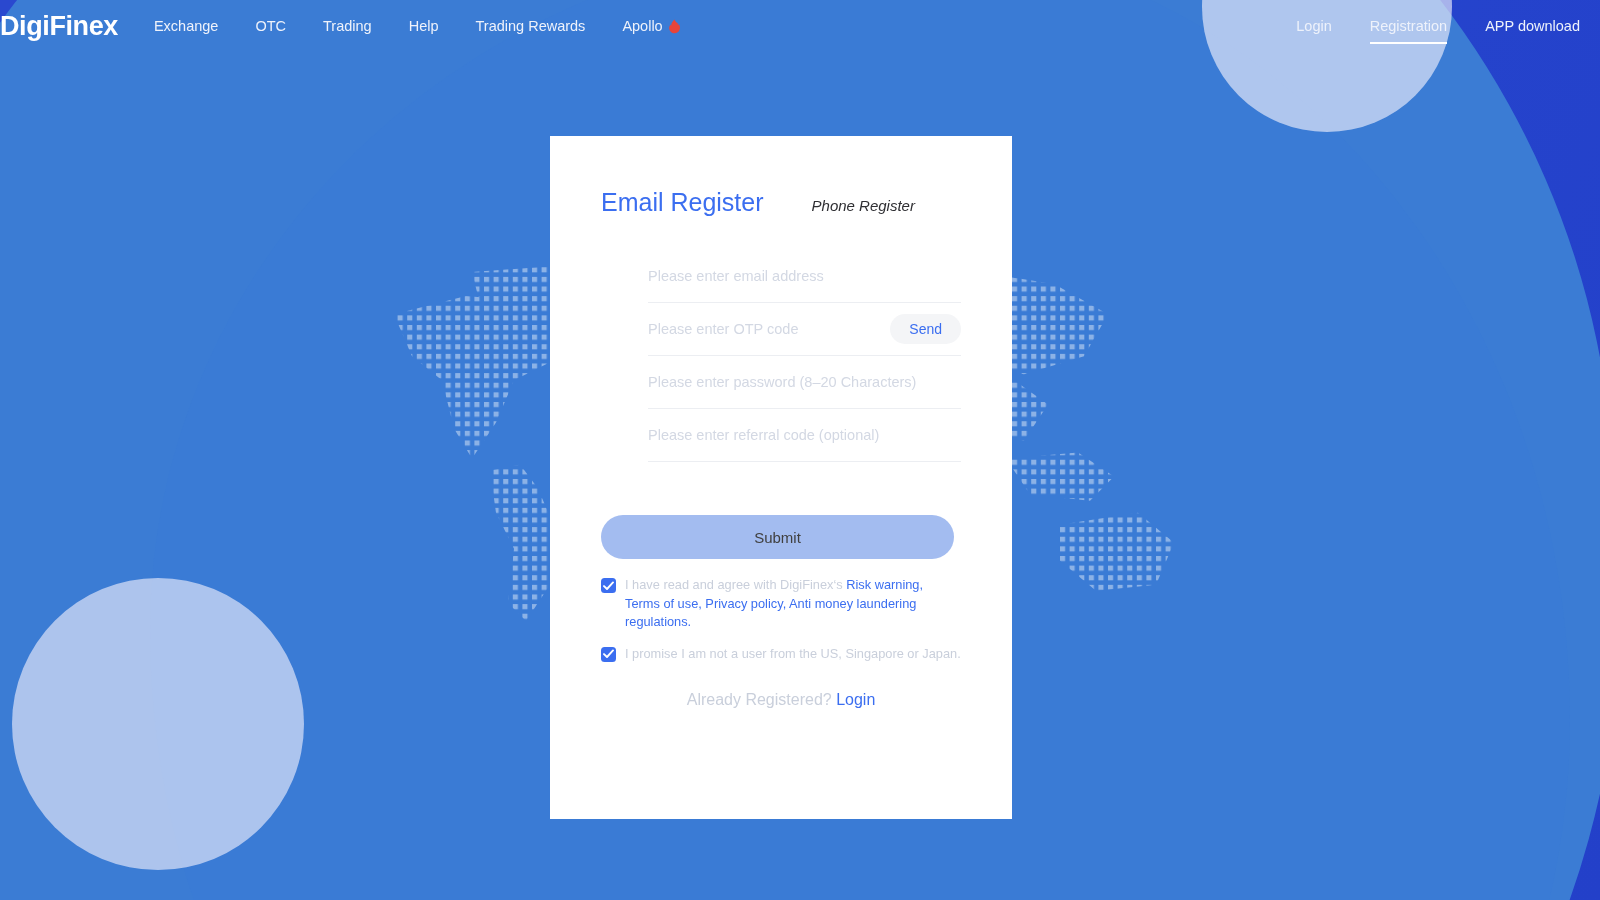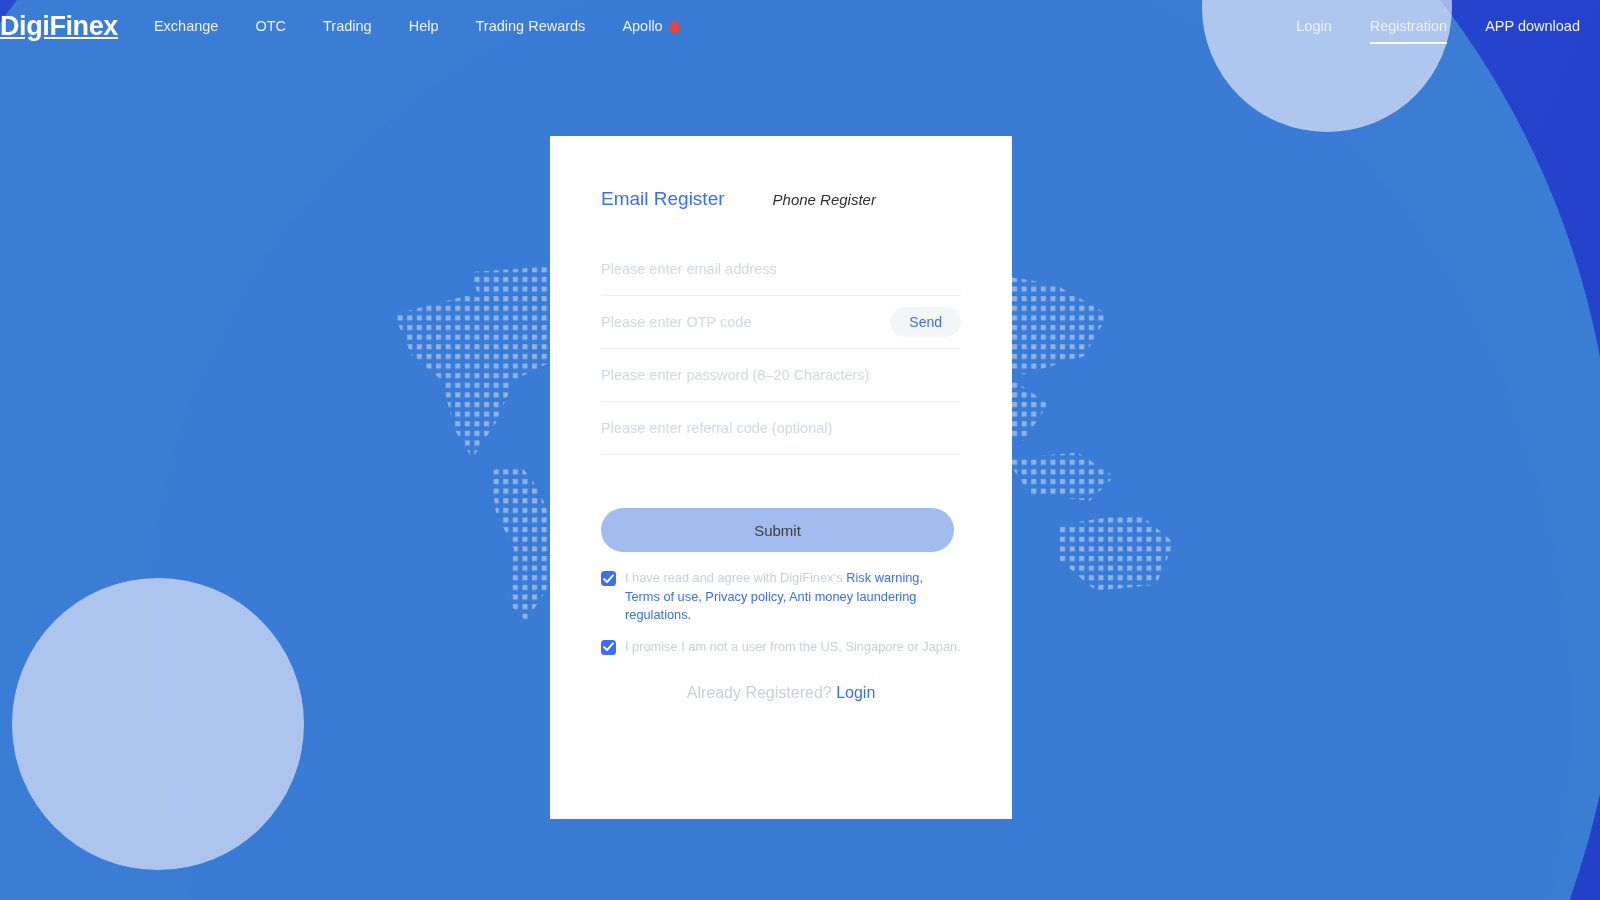--- a/index.html
+++ b/index.html
@@ -76,21 +76,20 @@
     display: flex; align-items: center;
     z-index: 20;
   }
   .logo {
     color: #fff;
     font-size: 27px;
     font-weight: bold;
     letter-spacing: -0.4px;
     margin-left: 0px;
     white-space: nowrap;
-    text-decoration: underline;
   }
   .nav-left {
     display: flex; align-items: center; gap: 37px;
     margin-left: 36px;
   }
   .nav-item {
     color: #eef2fb;
     font-size: 14.5px;
     white-space: nowrap;
     cursor: pointer;
@@ -120,34 +119,34 @@
     width: 462px; height: 683px;
     background: #ffffff;
     z-index: 15;
     padding: 0 51px;
   }
   .tabs {
     display: flex; align-items: baseline; gap: 48px;
     padding-top: 52px;
   }
   .tab-active {
-    font-size: 19px;
+    font-size: 25px;
     color: #3b6ef0;
     cursor: pointer;
     white-space: nowrap;
   }
   .tab-inactive {
     font-size: 15px;
     color: #2f2f33;
     cursor: pointer;
     white-space: nowrap;
     font-style: italic;
   }
 
-  .fields { margin-top: 33px; }
+  .fields { margin-top: 33px; margin-left: 47px; }
   .field {
     position: relative;
     height: 53px;
     border-bottom: 1px solid #eceef2;
     display: flex; align-items: center;
   }
   .field input {
     width: 100%;
     border: none; outline: none;
     font-family: "Liberation Sans", sans-serif;

